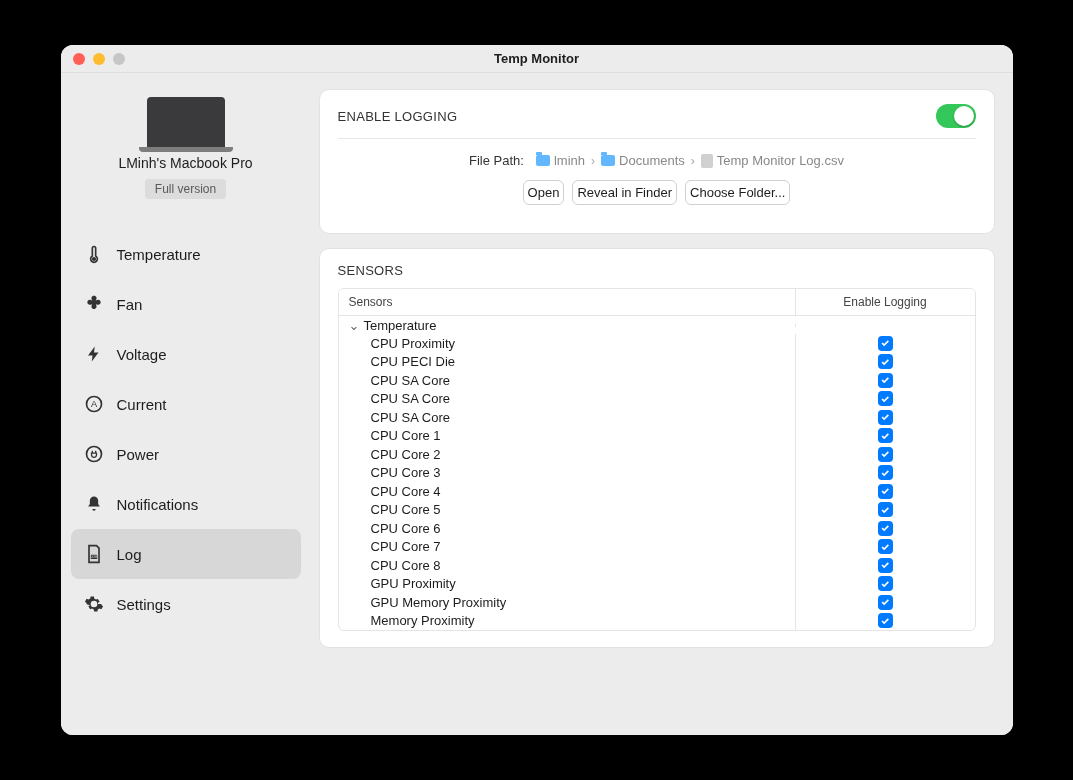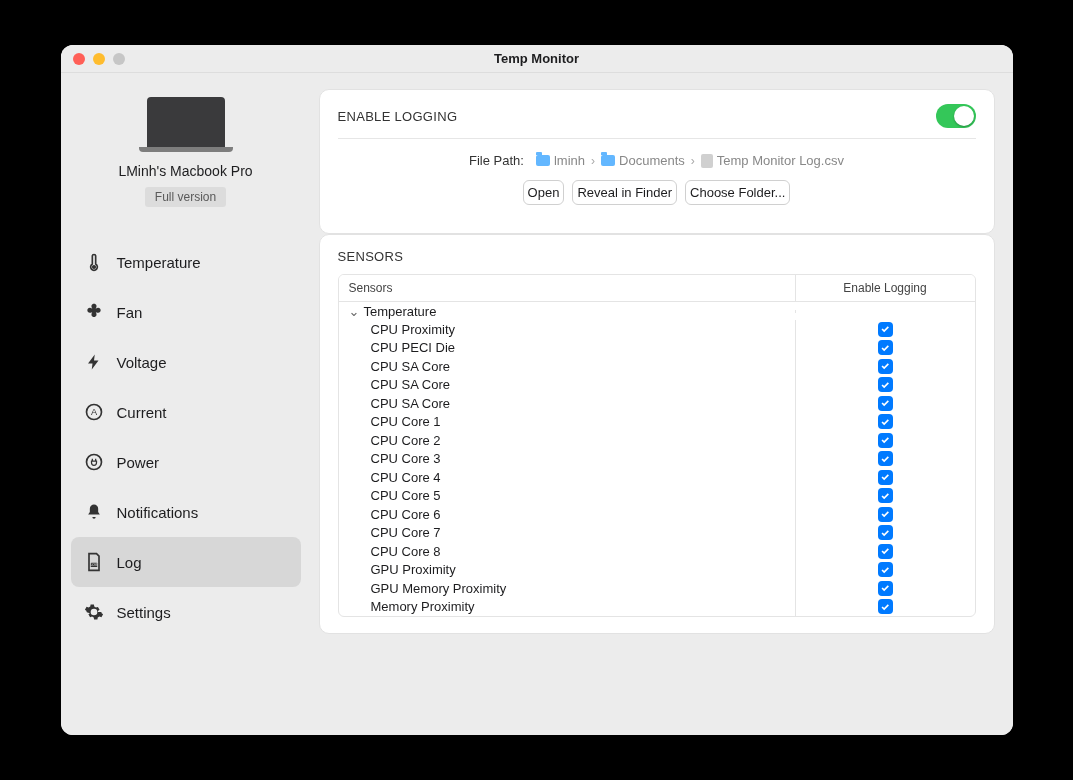--- a/index.html
+++ b/index.html
@@ -79,21 +79,21 @@
     content: "";
     position: absolute;
     bottom: -5px;
     left: -8px;
     right: -8px;
     height: 5px;
     background: #7d7d7d;
     border-radius: 0 0 4px 4px;
   }
   .device-name {
-    margin-top: 12px;
+    margin-top: 4px;
     font-size: 14px;
     font-weight: 500;
   }
   .version-badge {
     margin-top: 8px;
     background: #dcdcdc;
     color: #5a5a5a;
     padding: 3px 10px;
     border-radius: 3px;
     font-size: 12px;
@@ -109,20 +109,21 @@
     cursor: pointer;
   }
   .nav-item.selected { background: #d7d7d7; }
   .nav-icon { width: 22px; height: 22px; display: flex; align-items: center; justify-content: center; }
   .main {
     flex: 1;
     padding: 16px 18px 16px 8px;
     overflow: auto;
     display: flex;
     flex-direction: column;
+    gap: 14px;
   }
   .panel {
     background: #fff;
     border: 1px solid #e2e2e2;
     border-radius: 10px;
     padding: 14px 18px 16px 18px;
   }
   .panel-header {
     display: flex;
     justify-content: space-between;

